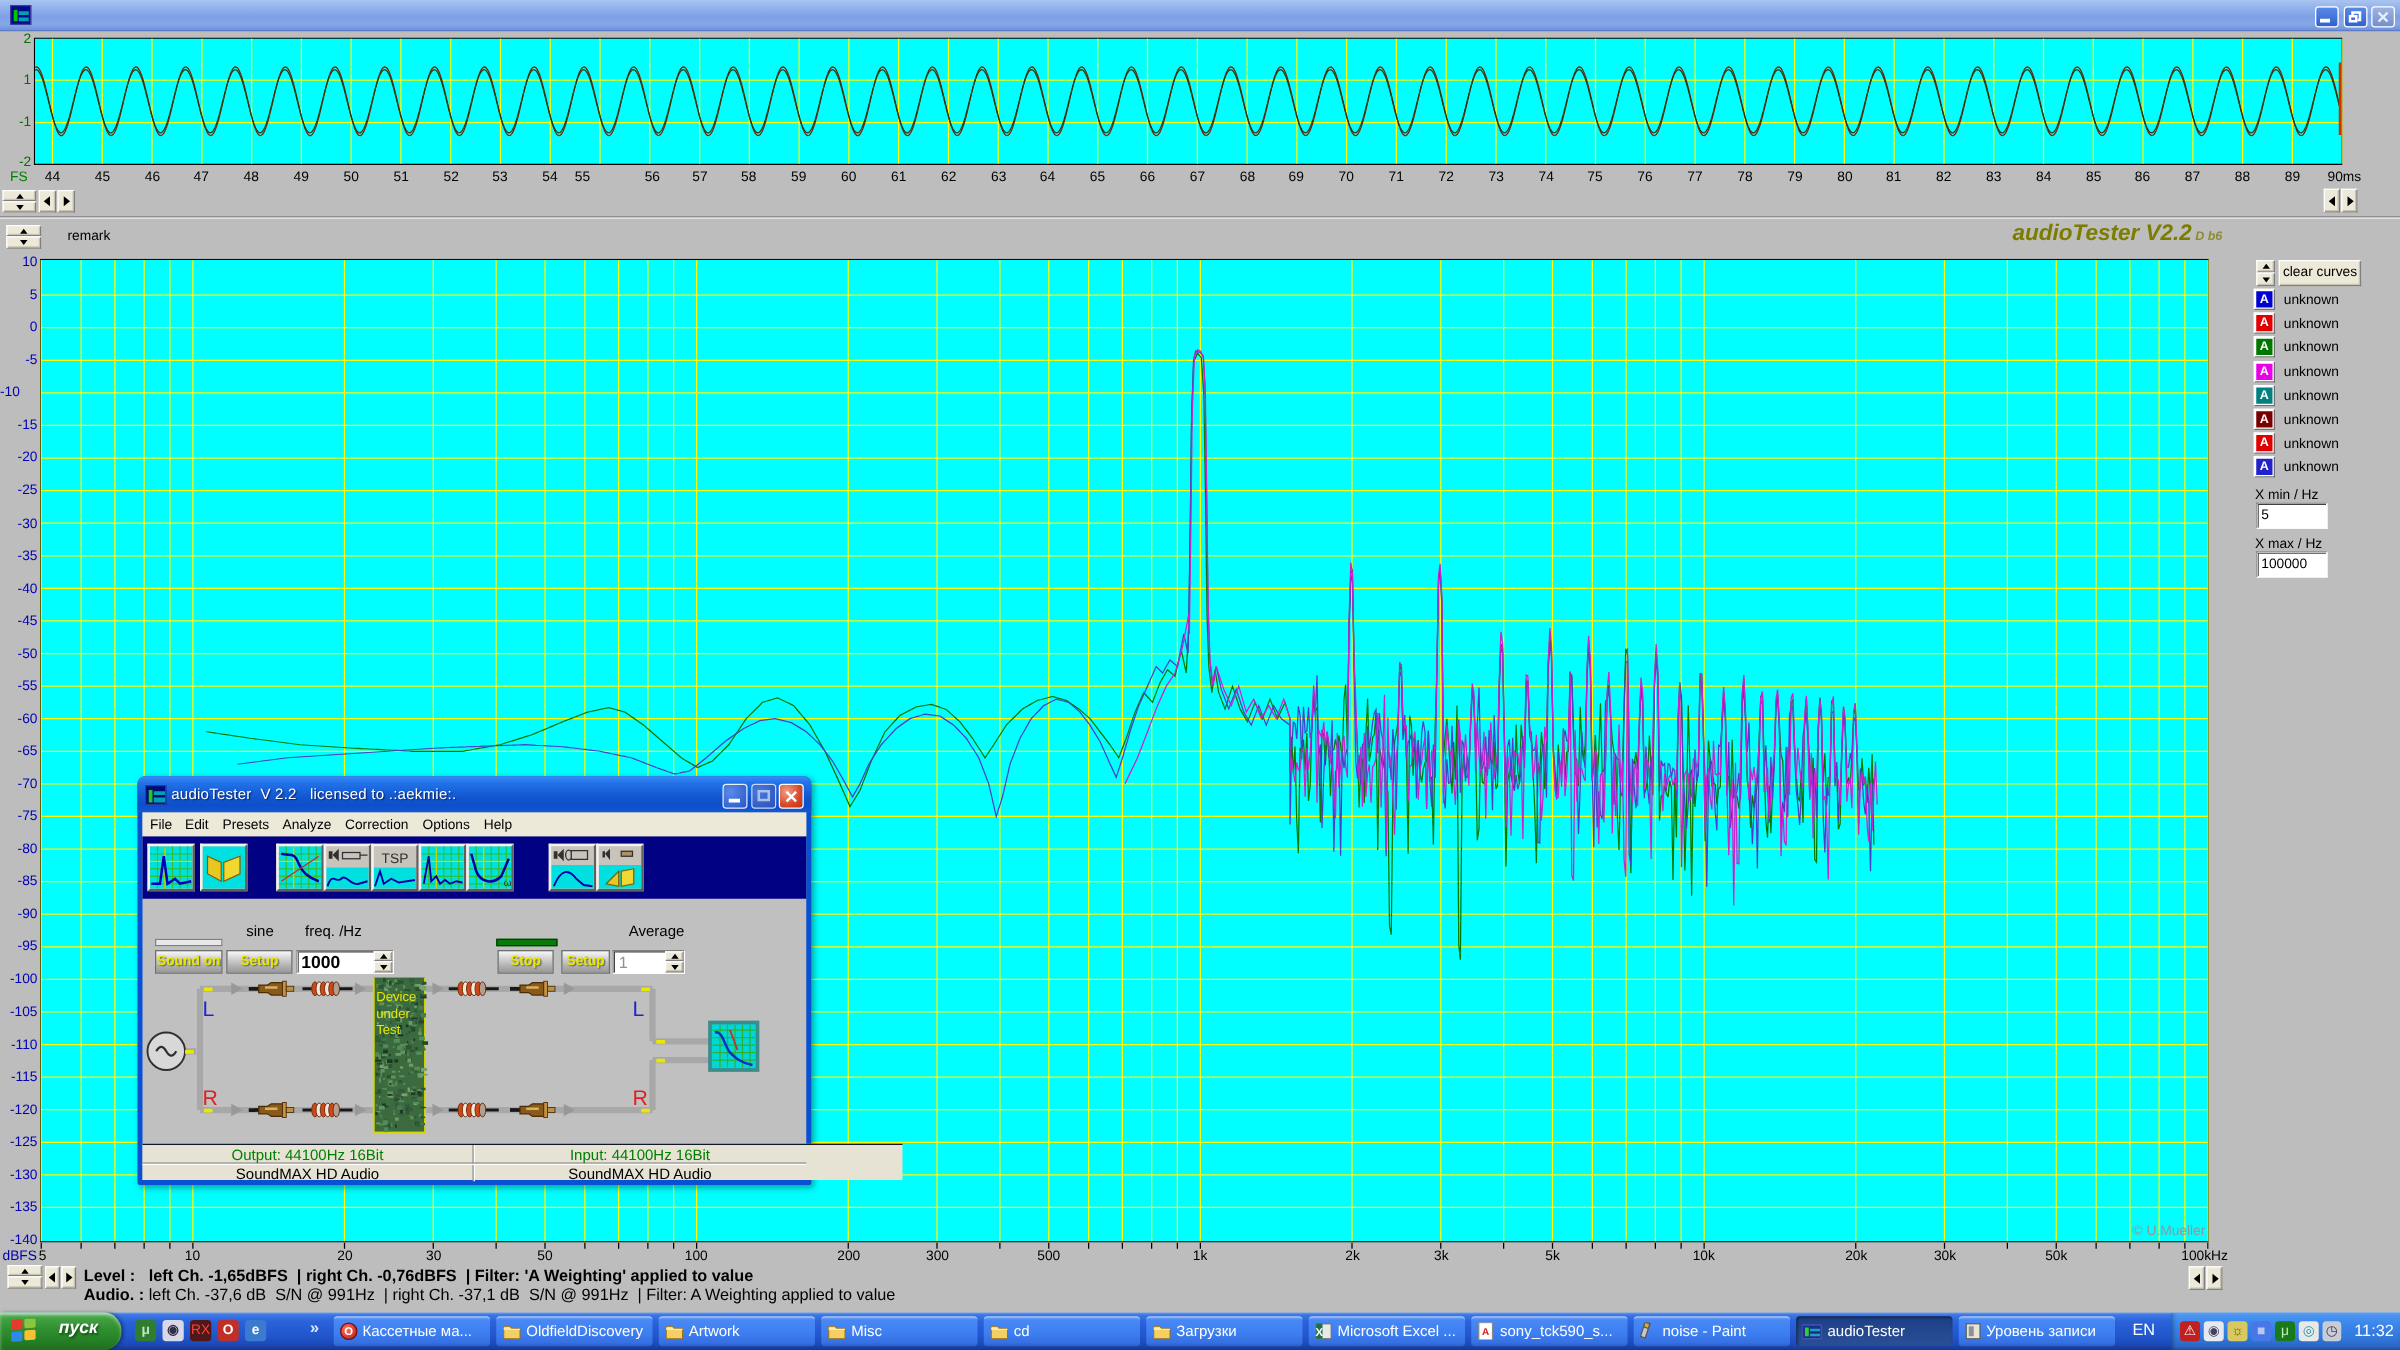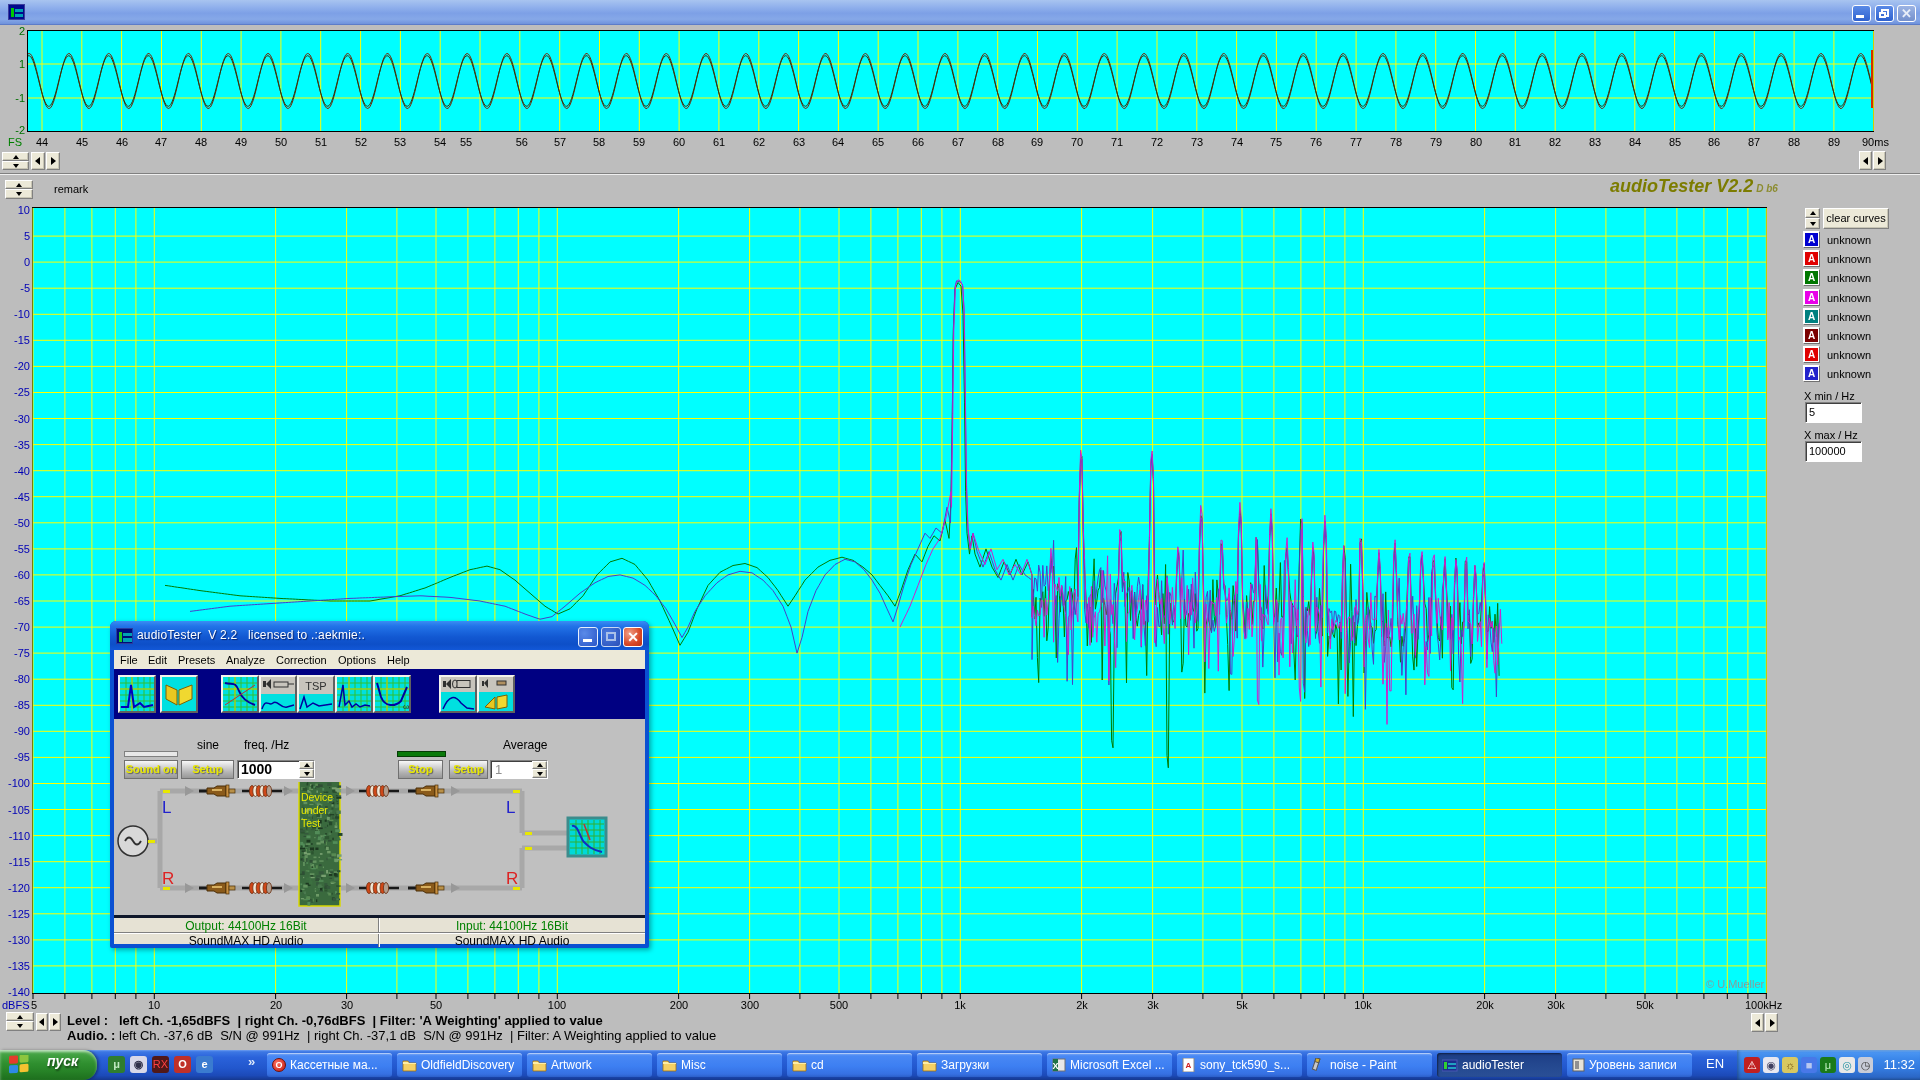--- a/index.html
+++ b/index.html
@@ -237,21 +237,21 @@
     <line x1="1" y1="758.9" x2="1734" y2="758.9" stroke="#ffff00" stroke-width="1"></line>
     <polyline points="133.0,378.4 136.2,378.8 139.4,379.3 142.5,379.8 145.7,380.3 148.9,380.7 152.1,381.2 155.3,381.7 158.5,382.2 161.6,382.6 164.8,383.1 168.0,383.6 171.1,384.0 174.2,384.4 177.2,384.8 180.3,385.2 183.4,385.6 186.5,386.0 189.5,386.4 192.6,386.8 195.7,387.2 198.8,387.6 201.8,388.0 204.9,388.4 208.0,388.8 211.1,389.0 214.2,389.2 217.2,389.4 220.3,389.6 223.4,389.8 226.5,390.0 229.5,390.2 232.6,390.4 235.7,390.6 238.8,390.8 241.8,391.0 244.9,391.2 248.0,391.4 251.1,391.6 254.2,391.7 257.4,391.9 260.5,392.0 263.6,392.2 266.8,392.4 269.9,392.5 273.0,392.7 276.1,392.9 279.2,393.0 282.4,393.2 285.5,393.3 288.6,393.5 291.8,393.7 294.9,393.8 298.0,394.0 301.1,394.0 304.2,394.0 307.2,394.0 310.3,394.0 313.4,394.0 316.5,394.0 319.5,394.0 322.6,394.0 325.7,394.0 328.8,394.0 331.8,394.0 334.9,394.0 338.0,394.0 341.0,393.5 344.0,393.0 347.0,392.4 350.0,391.9 353.0,391.4 356.0,390.9 359.0,390.4 362.0,389.8 365.0,389.3 368.0,388.8 371.1,387.8 374.2,386.8 377.4,385.9 380.5,384.9 383.6,383.9 386.8,382.9 389.9,381.9 393.0,381.0 396.1,379.7 399.2,378.4 402.4,377.1 405.5,375.8 408.6,374.5 411.8,373.1 414.9,371.8 418.0,370.5 421.3,369.2 424.7,367.9 428.0,366.6 431.3,365.3 434.7,364.0 438.0,362.7 441.4,362.0 444.8,361.3 448.2,360.5 451.6,359.8 455.0,359.1 458.2,360.0 461.5,360.9 464.8,361.8 468.0,362.7 471.0,364.8 474.0,366.9 477.0,369.0 480.0,371.1 483.0,373.1 486.0,375.8 489.0,378.4 492.0,381.0 495.0,383.6 498.0,386.2 501.0,388.8 504.0,391.4 507.0,394.0 510.0,396.6 513.0,399.2 516.2,401.2 519.5,403.1 522.8,405.1 526.0,407.0 529.0,405.7 532.0,404.4 535.0,403.1 538.0,401.8 541.2,398.6 544.5,395.3 547.8,392.0 551.0,388.8 554.5,383.6 558.0,378.4 561.5,373.1 565.0,367.9 568.2,364.7 571.5,361.4 574.8,358.2 578.0,354.9 581.0,354.0 584.0,353.1 587.0,352.2 590.0,351.3 593.2,352.8 596.5,354.4 599.8,355.9 603.0,357.5 606.2,361.4 609.5,365.3 612.8,369.2 616.0,373.1 619.0,378.4 622.0,383.6 625.0,388.8 628.0,394.0 631.0,400.5 634.0,407.0 637.0,413.5 640.0,420.1 644.0,429.2 648.0,438.3 652.0,431.8 656.0,425.3 659.0,417.5 662.0,409.6 665.0,401.8 668.7,394.0 672.3,386.2 676.0,378.4 679.0,375.1 682.0,371.8 685.0,368.6 688.0,365.3 691.2,363.6 694.5,361.9 697.8,360.2 701.0,358.5 704.0,358.0 707.0,357.5 710.0,357.0 713.0,356.5 716.0,357.5 719.0,358.5 722.0,359.6 725.0,360.6 728.7,363.9 732.3,367.2 736.0,370.5 739.3,374.9 742.7,379.2 746.0,383.6 749.3,388.8 752.7,394.0 756.0,399.2 759.5,394.0 763.0,388.8 766.3,383.6 769.7,378.4 773.0,373.1 776.2,369.9 779.5,366.6 782.8,363.4 786.0,360.1 789.0,358.4 792.0,356.7 795.0,355.0 798.0,353.3 801.0,352.6 804.0,351.8 807.0,351.0 810.0,350.2 813.7,351.3 817.3,352.3 821.0,353.3 824.3,355.6 827.7,357.9 831.0,360.1 834.0,362.7 837.0,365.3 840.0,367.9 844.0,373.1 848.0,378.4 852.0,383.6 856.0,388.8 859.5,394.0 863.0,399.2 866.0,391.4 869.0,383.6 872.5,373.1 876.0,362.7 879.5,354.9 883.0,347.1 886.5,351.0 890.0,354.9 893.0,347.1 896.0,339.3 899.0,334.0 902.0,328.8 905.0,331.4 908.0,334.0 913.0,313.2 917.0,331.4 919.0,294.9 920.3,211.5 921.3,122.9 923.0,82.2 926.0,75.5 929.0,79.1 931.0,107.3 932.5,195.9 933.6,284.5 935.0,326.2 937.5,347.1 940.0,328.8 943.0,347.1 948.0,360.1 951.0,351.0 954.0,341.9 957.0,351.0 960.0,360.1 963.0,365.3 966.0,370.5 969.0,362.7 972.0,354.9 975.0,361.4 978.0,367.9 981.0,360.1 984.0,352.3 987.0,360.1 990.0,367.9 993.0,361.4 996.0,354.9 1000.0,367.9 1000.0,409.8 1001.3,382.4 1002.7,411.9 1004.0,390.3 1005.4,450.5 1006.7,475.6 1008.1,391.2 1009.4,394.3 1010.8,384.7 1012.1,409.4 1013.5,379.5 1014.8,433.8 1016.2,420.9 1017.5,372.9 1018.9,348.9 1020.2,361.4 1021.6,359.3 1022.9,391.6 1024.3,451.0 1025.6,376.8 1027.0,381.3 1028.3,405.1 1029.7,379.5 1031.0,391.3 1032.4,429.9 1033.7,393.7 1035.1,392.6 1036.4,384.5 1037.8,391.5 1039.1,381.3 1040.5,389.0 1041.8,402.6 1043.2,352.2 1044.5,340.6 1045.9,389.5 1047.2,293.6 1048.6,251.5 1049.9,249.5 1051.3,325.2 1052.6,362.6 1054.0,391.1 1055.3,438.9 1056.7,404.6 1058.0,400.0 1059.4,435.4 1060.7,381.2 1062.1,351.8 1063.4,402.2 1064.8,394.1 1066.1,383.1 1067.5,380.5 1068.8,363.2 1070.2,473.0 1071.5,390.9 1072.9,398.6 1074.2,407.7 1075.6,398.0 1076.9,421.7 1078.3,426.6 1079.6,533.4 1081.0,540.8 1082.3,427.0 1083.7,386.1 1085.0,379.4 1086.4,371.0 1087.7,329.2 1089.1,324.6 1090.4,380.7 1091.8,372.2 1093.1,393.3 1094.5,476.0 1095.8,365.5 1097.2,374.1 1098.5,413.5 1099.9,383.3 1101.2,405.4 1102.6,385.0 1103.9,410.4 1105.3,419.2 1106.6,408.3 1108.0,403.2 1109.3,402.3 1110.7,377.8 1112.0,417.1 1113.4,414.4 1114.7,468.6 1116.1,375.5 1117.4,334.3 1118.8,256.9 1120.1,247.5 1121.5,274.1 1122.8,398.0 1124.2,381.0 1125.5,368.0 1126.9,387.4 1128.2,409.1 1129.6,427.8 1130.9,386.6 1132.3,416.8 1133.6,357.5 1135.0,548.6 1136.3,560.8 1137.7,413.4 1139.0,396.1 1140.4,414.6 1141.7,414.8 1143.1,409.5 1144.4,373.4 1145.8,343.5 1147.1,350.5 1148.5,391.9 1149.8,465.1 1151.2,456.2 1152.5,392.0 1153.9,418.8 1155.2,420.0 1156.6,406.4 1157.9,412.4 1159.3,382.6 1160.6,400.8 1162.0,404.5 1163.3,386.7 1164.7,424.2 1166.0,421.6 1167.4,339.8 1168.7,308.5 1170.1,311.1 1171.4,388.5 1172.8,486.1 1174.1,418.1 1175.5,410.2 1176.8,413.0 1178.2,420.8 1179.5,425.0 1180.9,372.6 1182.2,409.7 1183.6,420.2 1184.9,372.9 1186.3,388.2 1187.6,395.2 1189.0,336.7 1190.3,339.4 1191.7,376.8 1193.0,378.8 1194.4,410.4 1195.7,437.6 1197.1,483.6 1198.4,403.3 1199.8,412.3 1201.1,378.6 1202.5,393.4 1203.8,424.1 1205.2,385.0 1206.5,326.0 1207.9,302.7 1209.2,314.5 1210.6,391.9 1211.9,406.9 1213.3,431.6 1214.6,388.6 1216.0,409.1 1217.3,412.8 1218.7,375.7 1220.0,417.5 1221.4,394.4 1222.7,394.2 1224.1,330.5 1225.4,334.5 1226.8,377.3 1228.1,411.4 1229.5,413.7 1230.8,422.0 1232.2,358.5 1233.5,391.1 1234.9,401.5 1236.2,388.4 1237.6,330.9 1238.9,306.8 1240.3,325.2 1241.6,415.1 1243.0,405.9 1244.3,381.0 1245.7,415.2 1247.0,395.6 1248.4,355.6 1249.7,409.9 1251.1,410.1 1252.4,402.0 1253.8,348.1 1255.1,340.7 1256.5,365.3 1257.8,385.4 1259.2,395.1 1260.5,396.9 1261.9,446.0 1263.2,472.9 1264.6,411.4 1265.9,413.0 1267.3,355.9 1268.6,312.0 1270.0,316.1 1271.3,393.2 1272.7,491.5 1274.0,401.7 1275.4,403.8 1276.7,394.6 1278.1,408.4 1279.4,373.4 1280.8,340.8 1282.1,350.5 1283.5,427.9 1284.8,424.4 1286.2,414.6 1287.5,381.4 1288.9,405.9 1290.2,429.1 1291.6,338.7 1292.9,313.9 1294.3,333.0 1295.6,449.4 1297.0,429.0 1298.3,432.0 1299.7,421.6 1301.0,427.3 1302.4,430.7 1303.7,417.6 1305.1,423.0 1306.4,497.0 1307.8,415.3 1309.1,463.0 1310.5,367.9 1311.8,338.8 1313.2,350.7 1314.5,417.2 1315.9,489.4 1317.2,439.1 1318.6,357.2 1319.9,404.3 1321.3,509.6 1322.6,415.0 1324.0,438.6 1325.3,419.7 1326.7,408.6 1328.0,335.7 1329.4,331.9 1330.7,377.1 1332.1,466.0 1333.4,433.7 1334.8,385.4 1336.1,400.1 1337.5,404.2 1338.8,419.1 1340.2,420.4 1341.5,436.3 1342.9,424.1 1344.2,422.6 1345.6,370.0 1346.9,345.7 1348.3,364.3 1349.6,414.2 1351.0,414.3 1352.3,438.9 1353.7,384.9 1355.0,431.0 1356.4,429.9 1357.7,430.0 1359.1,439.8 1360.4,427.9 1361.8,350.7 1363.1,336.1 1364.5,367.9 1365.8,417.7 1367.2,425.0 1368.5,455.2 1369.9,429.3 1371.2,439.1 1372.6,431.5 1373.9,418.3 1375.3,383.4 1376.6,350.1 1378.0,349.7 1379.3,402.7 1380.7,449.9 1382.0,463.1 1383.4,421.6 1384.7,459.5 1386.1,422.1 1387.4,400.9 1388.8,355.9 1390.1,348.0 1391.5,373.1 1392.8,396.8 1394.2,401.6 1395.5,434.9 1396.9,427.5 1398.2,415.5 1399.6,390.7 1400.9,355.2 1402.3,353.1 1403.6,389.6 1405.0,412.2 1406.3,430.6 1407.7,434.0 1409.0,409.7 1410.4,451.2 1411.7,369.2 1413.1,351.7 1414.4,380.7 1415.8,402.9 1417.1,420.6 1418.5,399.2 1419.8,480.7 1421.2,482.8 1422.5,378.1 1423.9,351.1 1425.2,366.6 1426.6,418.9 1427.9,395.6 1429.3,436.8 1430.6,415.0 1432.0,414.9 1433.3,354.0 1434.7,354.6 1436.0,407.9 1437.4,407.1 1438.7,456.4 1440.1,452.2 1441.4,394.3 1442.8,358.6 1444.1,371.3 1445.5,420.1 1446.8,415.9 1448.2,420.2 1449.5,397.3 1450.9,365.8 1452.2,356.7 1453.6,394.5 1454.9,424.8 1456.3,424.2 1457.6,399.6 1459.0,421.4 1460.3,414.3 1461.7,435.4 1463.0,407.2 1464.4,429.8 1465.7,396.3 1467.1,468.9" fill="none" stroke="#007a00" stroke-width="1"></polyline>
     <polyline points="158.0,404.4 161.1,404.0 164.2,403.6 167.2,403.2 170.3,402.8 173.4,402.4 176.5,402.0 179.5,401.6 182.6,401.2 185.7,400.8 188.8,400.4 191.8,400.0 194.9,399.6 198.0,399.2 201.1,399.0 204.2,398.8 207.2,398.6 210.3,398.4 213.4,398.2 216.5,398.0 219.5,397.8 222.6,397.6 225.7,397.4 228.8,397.2 231.8,397.0 234.9,396.8 238.0,396.6 241.1,396.4 244.2,396.2 247.2,396.0 250.3,395.8 253.4,395.6 256.5,395.4 259.5,395.2 262.6,395.0 265.7,394.8 268.8,394.6 271.8,394.4 274.9,394.2 278.0,394.0 281.1,393.8 284.2,393.6 287.2,393.4 290.3,393.2 293.4,393.0 296.5,392.8 299.5,392.6 302.6,392.4 305.7,392.2 308.8,392.0 311.8,391.8 314.9,391.6 318.0,391.4 321.1,391.3 324.2,391.2 327.2,391.0 330.3,390.9 333.4,390.8 336.5,390.7 339.5,390.6 342.6,390.4 345.7,390.3 348.8,390.2 351.8,390.1 354.9,389.9 358.0,389.8 361.0,389.7 364.0,389.6 367.0,389.5 370.0,389.4 373.0,389.3 376.0,389.2 379.0,389.1 382.0,389.0 385.0,388.9 388.0,388.8 391.0,388.9 394.0,389.1 397.0,389.3 400.0,389.4 403.0,389.6 406.0,389.7 409.0,389.9 412.0,390.0 415.0,390.2 418.0,390.4 421.0,390.7 424.0,391.1 427.0,391.4 430.0,391.8 433.0,392.2 436.0,392.5 439.0,392.9 442.0,393.3 445.0,393.6 448.0,394.0 451.1,394.7 454.2,395.3 457.4,396.0 460.5,396.6 463.6,397.3 466.8,397.9 469.9,398.6 473.0,399.2 476.3,400.5 479.7,401.8 483.0,403.1 486.3,404.4 489.7,405.7 493.0,407.0 496.0,408.1 499.0,409.1 502.0,410.2 505.0,411.2 508.0,412.2 511.0,411.6 514.0,410.9 517.0,410.3 520.0,409.6 523.2,407.0 526.5,404.4 529.8,401.8 533.0,399.2 536.0,396.6 539.0,394.0 542.0,391.4 545.0,388.8 548.0,386.2 551.0,384.1 554.0,382.0 557.0,379.9 560.0,377.8 563.0,375.8 566.2,374.2 569.5,372.6 572.8,371.1 576.0,369.5 579.0,369.1 582.0,368.7 585.0,368.3 588.0,367.9 591.2,368.7 594.5,369.5 597.8,370.3 601.0,371.1 604.0,372.9 607.0,374.7 610.0,376.5 613.0,378.4 616.7,381.8 620.3,385.3 624.0,388.8 627.3,393.1 630.7,397.5 634.0,401.8 637.0,407.0 640.0,412.2 643.0,417.5 646.5,424.0 650.0,430.5 653.0,425.3 656.0,420.1 659.5,412.2 663.0,404.4 666.3,399.2 669.7,394.0 673.0,388.8 676.0,385.5 679.0,382.3 682.0,379.0 685.0,375.8 688.7,373.1 692.3,370.5 696.0,367.9 699.0,367.0 702.0,366.1 705.0,365.2 708.0,364.3 711.0,364.7 714.0,365.1 717.0,365.5 720.0,365.8 723.7,368.3 727.3,370.7 731.0,373.1 734.3,376.6 737.7,380.1 741.0,383.6 744.3,388.8 747.7,394.0 751.0,399.2 755.0,409.6 759.0,420.1 762.0,433.1 765.0,446.1 770.0,430.5 773.0,417.5 776.0,404.4 780.0,394.0 784.0,383.6 787.0,378.4 790.0,373.1 793.0,367.9 796.3,364.5 799.7,361.0 803.0,357.5 806.3,355.8 809.7,354.0 813.0,352.3 816.3,353.2 819.7,354.0 823.0,354.9 826.0,357.5 829.0,360.1 832.0,362.7 836.0,367.9 840.0,373.1 844.0,379.7 848.0,386.2 851.5,394.0 855.0,401.8 858.0,408.3 861.0,414.9 866.0,399.2 869.0,388.8 872.0,378.4 875.5,367.9 879.0,357.5 882.5,349.7 886.0,341.9 889.5,334.0 893.0,326.2 898.0,331.4 901.0,326.2 904.0,321.0 907.0,323.6 910.0,326.2 915.0,300.2 918.5,315.8 920.0,227.2 921.2,133.3 922.8,81.2 924.5,73.9 928.0,74.9 930.5,77.6 932.0,102.1 933.2,185.5 934.3,274.1 935.8,321.0 938.0,341.9 941.0,326.2 945.0,344.5 948.0,352.3 951.0,360.1 954.0,352.3 957.0,344.5 960.0,353.6 963.0,362.7 966.0,367.9 969.0,373.1 972.0,365.3 975.0,357.5 978.0,365.3 981.0,373.1 984.0,365.3 987.0,357.5 990.0,362.7 993.0,367.9 996.5,370.5 1000.0,373.1 1000.0,452.6 1001.3,391.4 1002.7,370.9 1004.0,372.0 1005.4,384.2 1006.7,358.1 1008.1,365.6 1009.4,400.4 1010.8,358.4 1012.1,379.2 1013.5,377.6 1014.8,358.9 1016.2,383.6 1017.5,377.1 1018.9,352.8 1020.2,365.6 1021.6,333.3 1022.9,397.7 1024.3,388.6 1025.6,455.4 1027.0,411.8 1028.3,392.0 1029.7,378.5 1031.0,398.8 1032.4,398.3 1033.7,369.5 1035.1,474.3 1036.4,410.5 1037.8,407.8 1039.1,384.8 1040.5,477.6 1041.8,393.6 1043.2,407.6 1044.5,397.1 1045.9,390.9 1047.2,297.8 1048.6,258.5 1049.9,252.1 1051.3,329.4 1052.6,402.3 1054.0,415.8 1055.3,396.8 1056.7,420.8 1058.0,388.9 1059.4,386.9 1060.7,425.0 1062.1,373.8 1063.4,391.8 1064.8,381.7 1066.1,371.0 1067.5,363.1 1068.8,360.6 1070.2,395.7 1071.5,363.5 1072.9,379.0 1074.2,383.8 1075.6,398.8 1076.9,478.0 1078.3,392.7 1079.6,399.0 1081.0,416.7 1082.3,376.3 1083.7,395.7 1085.0,440.7 1086.4,376.2 1087.7,329.5 1089.1,334.5 1090.4,384.9 1091.8,365.1 1093.1,399.6 1094.5,386.6 1095.8,384.6 1097.2,380.1 1098.5,396.0 1099.9,385.3 1101.2,431.6 1102.6,385.4 1103.9,414.2 1105.3,379.8 1106.6,370.0 1108.0,378.7 1109.3,440.2 1110.7,377.5 1112.0,418.8 1113.4,438.6 1114.7,388.7 1116.1,415.2 1117.4,338.5 1118.8,261.1 1120.1,248.0 1121.5,278.3 1122.8,429.1 1124.2,439.7 1125.5,400.5 1126.9,419.6 1128.2,419.1 1129.6,373.7 1130.9,409.6 1132.3,408.5 1133.6,412.3 1135.0,368.7 1136.3,427.2 1137.7,385.4 1139.0,389.1 1140.4,418.1 1141.7,398.0 1143.1,408.2 1144.4,377.6 1145.8,345.9 1147.1,354.6 1148.5,392.3 1149.8,372.9 1151.2,343.1 1152.5,402.6 1153.9,408.1 1155.2,401.9 1156.6,382.3 1157.9,413.6 1159.3,377.1 1160.6,394.3 1162.0,441.2 1163.3,365.0 1164.7,400.4 1166.0,414.4 1167.4,344.0 1168.7,311.2 1170.1,315.3 1171.4,376.8 1172.8,420.8 1174.1,390.2 1175.5,384.3 1176.8,414.4 1178.2,383.2 1179.5,425.8 1180.9,413.1 1182.2,424.4 1183.6,419.2 1184.9,409.5 1186.3,381.8 1187.6,407.3 1189.0,340.8 1190.3,338.5 1191.7,381.0 1193.0,386.3 1194.4,393.6 1195.7,392.9 1197.1,386.6 1198.4,466.9 1199.8,467.4 1201.1,398.8 1202.5,388.1 1203.8,395.5 1205.2,431.2 1206.5,330.1 1207.9,307.9 1209.2,318.7 1210.6,396.1 1211.9,416.4 1213.3,431.8 1214.6,394.8 1216.0,411.0 1217.3,404.1 1218.7,384.4 1220.0,377.3 1221.4,385.5 1222.7,386.5 1224.1,339.2 1225.4,332.7 1226.8,381.5 1228.1,398.6 1229.5,401.1 1230.8,460.1 1232.2,421.1 1233.5,378.4 1234.9,400.0 1236.2,407.4 1237.6,335.1 1238.9,310.2 1240.3,329.4 1241.6,403.6 1243.0,470.8 1244.3,393.2 1245.7,454.9 1247.0,426.1 1248.4,444.7 1249.7,448.3 1251.1,422.3 1252.4,353.9 1253.8,352.3 1255.1,343.7 1256.5,369.5 1257.8,420.9 1259.2,436.8 1260.5,397.9 1261.9,400.3 1263.2,400.7 1264.6,427.3 1265.9,430.0 1267.3,360.1 1268.6,322.8 1270.0,322.2 1271.3,476.1 1272.7,485.2 1274.0,400.0 1275.4,423.7 1276.7,439.5 1278.1,421.2 1279.4,377.6 1280.8,345.7 1282.1,354.6 1283.5,431.5 1284.8,390.3 1286.2,424.3 1287.5,436.3 1288.9,398.3 1290.2,410.7 1291.6,342.9 1292.9,320.0 1294.3,337.2 1295.6,425.7 1297.0,401.6 1298.3,405.6 1299.7,403.9 1301.0,425.5 1302.4,404.0 1303.7,404.6 1305.1,415.0 1306.4,407.7 1307.8,409.5 1309.1,431.6 1310.5,372.1 1311.8,345.6 1313.2,354.9 1314.5,411.8 1315.9,436.0 1317.2,456.0 1318.6,435.3 1319.9,413.3 1321.3,408.6 1322.6,436.1 1324.0,392.6 1325.3,417.9 1326.7,412.8 1328.0,336.3 1329.4,339.3 1330.7,381.2 1332.1,416.2 1333.4,502.3 1334.8,419.8 1336.1,400.0 1337.5,422.3 1338.8,415.8 1340.2,442.8 1341.5,457.3 1342.9,389.2 1344.2,390.2 1345.6,374.2 1346.9,352.8 1348.3,368.5 1349.6,429.6 1351.0,386.7 1352.3,455.4 1353.7,439.7 1355.0,420.5 1356.4,430.9 1357.7,425.1 1359.1,411.4 1360.4,432.3 1361.8,354.9 1363.1,345.7 1364.5,372.1 1365.8,394.5 1367.2,371.1 1368.5,431.2 1369.9,468.4 1371.2,440.8 1372.6,415.7 1373.9,487.8 1375.3,396.6 1376.6,356.0 1378.0,353.2 1379.3,412.8 1380.7,389.2 1382.0,423.2 1383.4,451.1 1384.7,398.7 1386.1,432.3 1387.4,404.7 1388.8,360.1 1390.1,350.1 1391.5,377.3 1392.8,456.5 1394.2,434.5 1395.5,442.8 1396.9,390.5 1398.2,446.5 1399.6,364.7 1400.9,359.3 1402.3,358.8 1403.6,393.7 1405.0,425.6 1406.3,436.7 1407.7,453.0 1409.0,429.0 1410.4,381.9 1411.7,373.4 1413.1,363.0 1414.4,384.9 1415.8,431.3 1417.1,406.6 1418.5,432.1 1419.8,407.4 1421.2,447.0 1422.5,382.3 1423.9,353.2 1425.2,370.8 1426.6,448.2 1427.9,475.0 1429.3,423.1 1430.6,429.6 1432.0,419.0 1433.3,362.9 1434.7,362.4 1436.0,421.9 1437.4,402.7 1438.7,449.6 1440.1,425.0 1441.4,398.4 1442.8,362.8 1444.1,375.5 1445.5,406.5 1446.8,406.7 1448.2,395.4 1449.5,404.0 1450.9,370.0 1452.2,367.1 1453.6,398.7 1454.9,452.2 1456.3,407.9 1457.6,414.3 1459.0,435.2 1460.3,444.6 1461.7,420.9 1463.0,435.1 1464.4,489.9 1465.7,426.8 1467.1,415.9" fill="none" stroke="#4840c8" stroke-width="1"></polyline>
     <polyline points="868.0,420.1 871.3,413.1 874.7,406.2 878.0,399.2 882.0,388.8 886.0,378.4 890.0,367.9 894.0,357.5 897.5,349.7 901.0,341.9 904.5,336.7 908.0,331.4 911.0,321.0 914.0,310.6 919.0,284.5 919.5,300.2 920.8,206.3 921.8,122.9 923.5,78.1 926.0,72.9 928.5,73.9 930.8,79.1 932.3,107.3 933.4,190.7 934.6,279.3 936.0,321.0 938.5,341.9 941.0,326.2 944.0,335.3 947.0,344.5 950.0,351.0 953.0,357.5 956.0,349.7 959.0,341.9 962.0,352.3 965.0,362.7 968.0,357.5 971.0,352.3 974.0,360.1 977.0,367.9 980.0,362.7 983.0,357.5 986.0,362.7 989.0,367.9 992.0,360.1 995.0,352.3 1000.0,367.9 1000.0,410.8 1001.3,399.3 1002.7,409.9 1004.0,418.7 1005.4,403.0 1006.7,408.8 1008.1,407.8 1009.4,392.9 1010.8,394.4 1012.1,430.3 1013.5,391.5 1014.8,408.1 1016.2,395.3 1017.5,369.2 1018.9,341.3 1020.2,354.7 1021.6,435.2 1022.9,377.0 1024.3,380.6 1025.6,384.1 1027.0,370.4 1028.3,389.2 1029.7,378.3 1031.0,386.5 1032.4,402.3 1033.7,407.3 1035.1,421.0 1036.4,447.8 1037.8,379.5 1039.1,422.9 1040.5,406.2 1041.8,387.1 1043.2,382.0 1044.5,405.5 1045.9,414.9 1047.2,290.0 1048.6,243.1 1049.9,251.0 1051.3,321.5 1052.6,352.9 1054.0,399.0 1055.3,416.7 1056.7,390.5 1058.0,438.3 1059.4,379.4 1060.7,430.3 1062.1,411.6 1063.4,404.7 1064.8,435.2 1066.1,406.5 1067.5,404.7 1068.8,399.6 1070.2,363.3 1071.5,377.7 1072.9,439.0 1074.2,395.7 1075.6,348.8 1076.9,473.7 1078.3,367.2 1079.6,407.4 1081.0,397.5 1082.3,430.1 1083.7,460.7 1085.0,398.5 1086.4,385.7 1087.7,322.6 1089.1,325.7 1090.4,366.9 1091.8,375.3 1093.1,374.0 1094.5,434.5 1095.8,406.4 1097.2,405.3 1098.5,386.9 1099.9,378.3 1101.2,396.2 1102.6,432.8 1103.9,409.5 1105.3,402.4 1106.6,390.6 1108.0,382.9 1109.3,439.3 1110.7,392.3 1112.0,418.0 1113.4,393.3 1114.7,403.2 1116.1,387.3 1117.4,330.7 1118.8,253.2 1120.1,244.0 1121.5,270.4 1122.8,435.8 1124.2,405.4 1125.5,372.4 1126.9,389.3 1128.2,397.3 1129.6,391.4 1130.9,416.0 1132.3,436.7 1133.6,405.1 1135.0,370.7 1136.3,381.1 1137.7,416.8 1139.0,403.6 1140.4,380.4 1141.7,401.3 1143.1,421.6 1144.4,369.8 1145.8,339.8 1147.1,346.8 1148.5,411.7 1149.8,370.8 1151.2,397.6 1152.5,412.1 1153.9,401.0 1155.2,378.4 1156.6,447.9 1157.9,394.9 1159.3,408.1 1160.6,370.9 1162.0,395.1 1163.3,416.0 1164.7,404.6 1166.0,394.4 1167.4,336.1 1168.7,298.4 1170.1,307.5 1171.4,384.9 1172.8,454.8 1174.1,397.1 1175.5,409.8 1176.8,461.5 1178.2,409.0 1179.5,394.4 1180.9,396.6 1182.2,396.1 1183.6,408.6 1184.9,390.5 1186.3,464.2 1187.6,383.1 1189.0,333.0 1190.3,333.7 1191.7,373.1 1193.0,384.0 1194.4,416.2 1195.7,407.4 1197.1,380.9 1198.4,403.5 1199.8,412.9 1201.1,449.5 1202.5,429.0 1203.8,374.5 1205.2,386.7 1206.5,322.3 1207.9,295.4 1209.2,310.8 1210.6,388.3 1211.9,423.9 1213.3,432.1 1214.6,430.8 1216.0,401.4 1217.3,422.4 1218.7,376.9 1220.0,429.9 1221.4,413.1 1222.7,383.5 1224.1,330.2 1225.4,493.1 1226.8,497.5 1228.1,377.3 1229.5,434.1 1230.8,407.0 1232.2,409.2 1233.5,408.4 1234.9,414.6 1236.2,417.9 1237.6,327.3 1238.9,301.7 1240.3,321.5 1241.6,417.5 1243.0,409.6 1244.3,392.7 1245.7,397.5 1247.0,468.1 1248.4,413.3 1249.7,410.7 1251.1,450.9 1252.4,405.5 1253.8,344.5 1255.1,330.7 1256.5,361.7 1257.8,459.8 1259.2,394.1 1260.5,446.0 1261.9,419.6 1263.2,372.7 1264.6,418.8 1265.9,402.4 1267.3,480.9 1268.6,494.4 1270.0,311.7 1271.3,389.6 1272.7,427.0 1274.0,435.9 1275.4,410.1 1276.7,401.7 1278.1,437.8 1279.4,369.8 1280.8,335.0 1282.1,346.8 1283.5,424.2 1284.8,400.1 1286.2,402.0 1287.5,407.8 1288.9,480.1 1290.2,381.7 1291.6,335.1 1292.9,308.2 1294.3,329.4 1295.6,399.9 1297.0,409.3 1298.3,441.9 1299.7,412.0 1301.0,422.8 1302.4,418.1 1303.7,413.5 1305.1,414.4 1306.4,421.3 1307.8,415.8 1309.1,425.0 1310.5,364.3 1311.8,338.6 1313.2,486.7 1314.5,424.5 1315.9,412.0 1317.2,409.7 1318.6,412.1 1319.9,433.7 1321.3,429.2 1322.6,400.8 1324.0,398.5 1325.3,407.6 1326.7,402.4 1328.0,331.4 1329.4,334.4 1330.7,373.4 1332.1,460.1 1333.4,414.5 1334.8,407.9 1336.1,431.0 1337.5,440.6 1338.8,385.7 1340.2,412.2 1341.5,412.9 1342.9,411.3 1344.2,412.8 1345.6,366.4 1346.9,342.6 1348.3,360.6 1349.6,425.8 1351.0,477.2 1352.3,434.7 1353.7,416.4 1355.0,517.4 1356.4,403.0 1357.7,483.7 1359.1,484.0 1360.4,398.7 1361.8,347.1 1363.1,332.8 1364.5,364.3 1365.8,411.3 1367.2,433.1 1368.5,408.1 1369.9,417.2 1371.2,406.4 1372.6,421.5 1373.9,409.1 1375.3,388.7 1376.6,350.8 1378.0,346.2 1379.3,426.1 1380.7,425.9 1382.0,407.0 1383.4,448.3 1384.7,427.1 1386.1,407.8 1387.4,395.5 1388.8,352.3 1390.1,344.6 1391.5,369.5 1392.8,477.9 1394.2,439.9 1395.5,465.8 1396.9,469.4 1398.2,390.6 1399.6,428.9 1400.9,351.5 1402.3,347.8 1403.6,385.9 1405.0,416.4 1406.3,391.3 1407.7,406.8 1409.0,418.6 1410.4,422.9 1411.7,365.6 1413.1,349.6 1414.4,377.1 1415.8,433.0 1417.1,395.5 1418.5,463.8 1419.8,410.7 1421.2,423.1 1422.5,374.5 1423.9,352.6 1425.2,363.0 1426.6,433.2 1427.9,430.0 1429.3,445.3 1430.6,496.6 1432.0,411.2 1433.3,357.2 1434.7,350.1 1436.0,414.1 1437.4,415.2 1438.7,417.2 1440.1,436.9 1441.4,390.6 1442.8,358.1 1444.1,367.7 1445.5,434.4 1446.8,420.0 1448.2,414.6 1449.5,439.6 1450.9,362.2 1452.2,355.5 1453.6,390.9 1454.9,460.6 1456.3,418.0 1457.6,411.3 1459.0,420.1 1460.3,414.4 1461.7,453.4 1463.0,466.2 1464.4,419.1 1465.7,457.8 1467.1,427.5 1468.4,402.2 1469.8,436.7" fill="none" stroke="#cc22cc" stroke-width="1"></polyline>
     <text x="1674" y="781" font-size="11" fill="#8a9a9a">© U.Mueller</text>
   </svg>
 <div class="lbl" style="left:0;top:204px;width:30px;text-align:right;color:#0000b4">10</div>
 <div class="lbl" style="left:0;top:230px;width:30px;text-align:right;color:#0000b4">5</div>
 <div class="lbl" style="left:0;top:256px;width:30px;text-align:right;color:#0000b4">0</div>
 <div class="lbl" style="left:0;top:282px;width:30px;text-align:right;color:#0000b4">-5</div>
-<div class="lbl" style="left:0;top:308px;width:30px;text-align:right;color:#0000b4">-10</div>
+<div class="lbl" style="left:0;top:308px;width:30px;color:#0000b4">-10</div>
 <div class="lbl" style="left:0;top:334px;width:30px;text-align:right;color:#0000b4">-15</div>
 <div class="lbl" style="left:0;top:360px;width:30px;text-align:right;color:#0000b4">-20</div>
 <div class="lbl" style="left:0;top:386px;width:30px;text-align:right;color:#0000b4">-25</div>
 <div class="lbl" style="left:0;top:413px;width:30px;text-align:right;color:#0000b4">-30</div>
 <div class="lbl" style="left:0;top:439px;width:30px;text-align:right;color:#0000b4">-35</div>
 <div class="lbl" style="left:0;top:465px;width:30px;text-align:right;color:#0000b4">-40</div>
 <div class="lbl" style="left:0;top:491px;width:30px;text-align:right;color:#0000b4">-45</div>
 <div class="lbl" style="left:0;top:517px;width:30px;text-align:right;color:#0000b4">-50</div>
 <div class="lbl" style="left:0;top:543px;width:30px;text-align:right;color:#0000b4">-55</div>
 <div class="lbl" style="left:0;top:569px;width:30px;text-align:right;color:#0000b4">-60</div>
@@ -1079,22 +1079,22 @@
         <line x1="456" y1="60" x2="490" y2="60" stroke="#30b030" stroke-width="1"></line>
         <line x1="486" y1="38" x2="486" y2="72" stroke="#30b030" stroke-width="1"></line>
         <line x1="456" y1="66" x2="490" y2="66" stroke="#30b030" stroke-width="1"></line>
         <path d="M458 44 C464 42 466 56 470 60 C474 64 478 68 488 70" fill="none" stroke="#1030c0" stroke-width="2"></path>
         <path d="M470 42 L476 58" fill="none" stroke="#c03030" stroke-width="1.5"></path>
         <text x="48" y="31" font-size="17" fill="#2222cc">L</text>
         <text x="48" y="102" font-size="17" fill="#dd2222">R</text>
         <text x="392" y="31" font-size="17" fill="#2222cc">L</text>
         <text x="392" y="102" font-size="17" fill="#dd2222">R</text>
       </svg>
-<div class="abs" style="left:0;top:265px;width:531px;height:29px;background:#e6e2d4;
-border-top:3px solid #0f172a">
+<div class="abs" style="left:0;top:265px;width:608px;height:29px;background:#e6e2d4;
+border-top:1px solid #0f172a">
         <div class="abs" style="left:264px;top:0;width:1px;height:29px;background:#808080"></div>
 <div class="abs" style="left:265px;top:0;width:1px;height:29px;background:#fff"></div>
 <div class="abs" style="left:0;top:14px;width:531px;height:1px;background:#808080"></div>
 <div class="abs" style="left:0;top:15px;width:531px;height:1px;background:#fff"></div>
 <div class="abs" style="left:0;top:1px;width:264px;text-align:center;font-size:12px;color:#008000">Output: 44100Hz 16Bit</div>
 <div class="abs" style="left:266px;top:1px;width:264px;text-align:center;font-size:12px;color:#008000">Input: 44100Hz 16Bit</div>
 <div class="abs" style="left:0;top:16px;width:264px;text-align:center;font-size:12px">SoundMAX HD Audio</div>
 <div class="abs" style="left:266px;top:16px;width:264px;text-align:center;font-size:12px">SoundMAX HD Audio</div>
 </div>
 </div>

